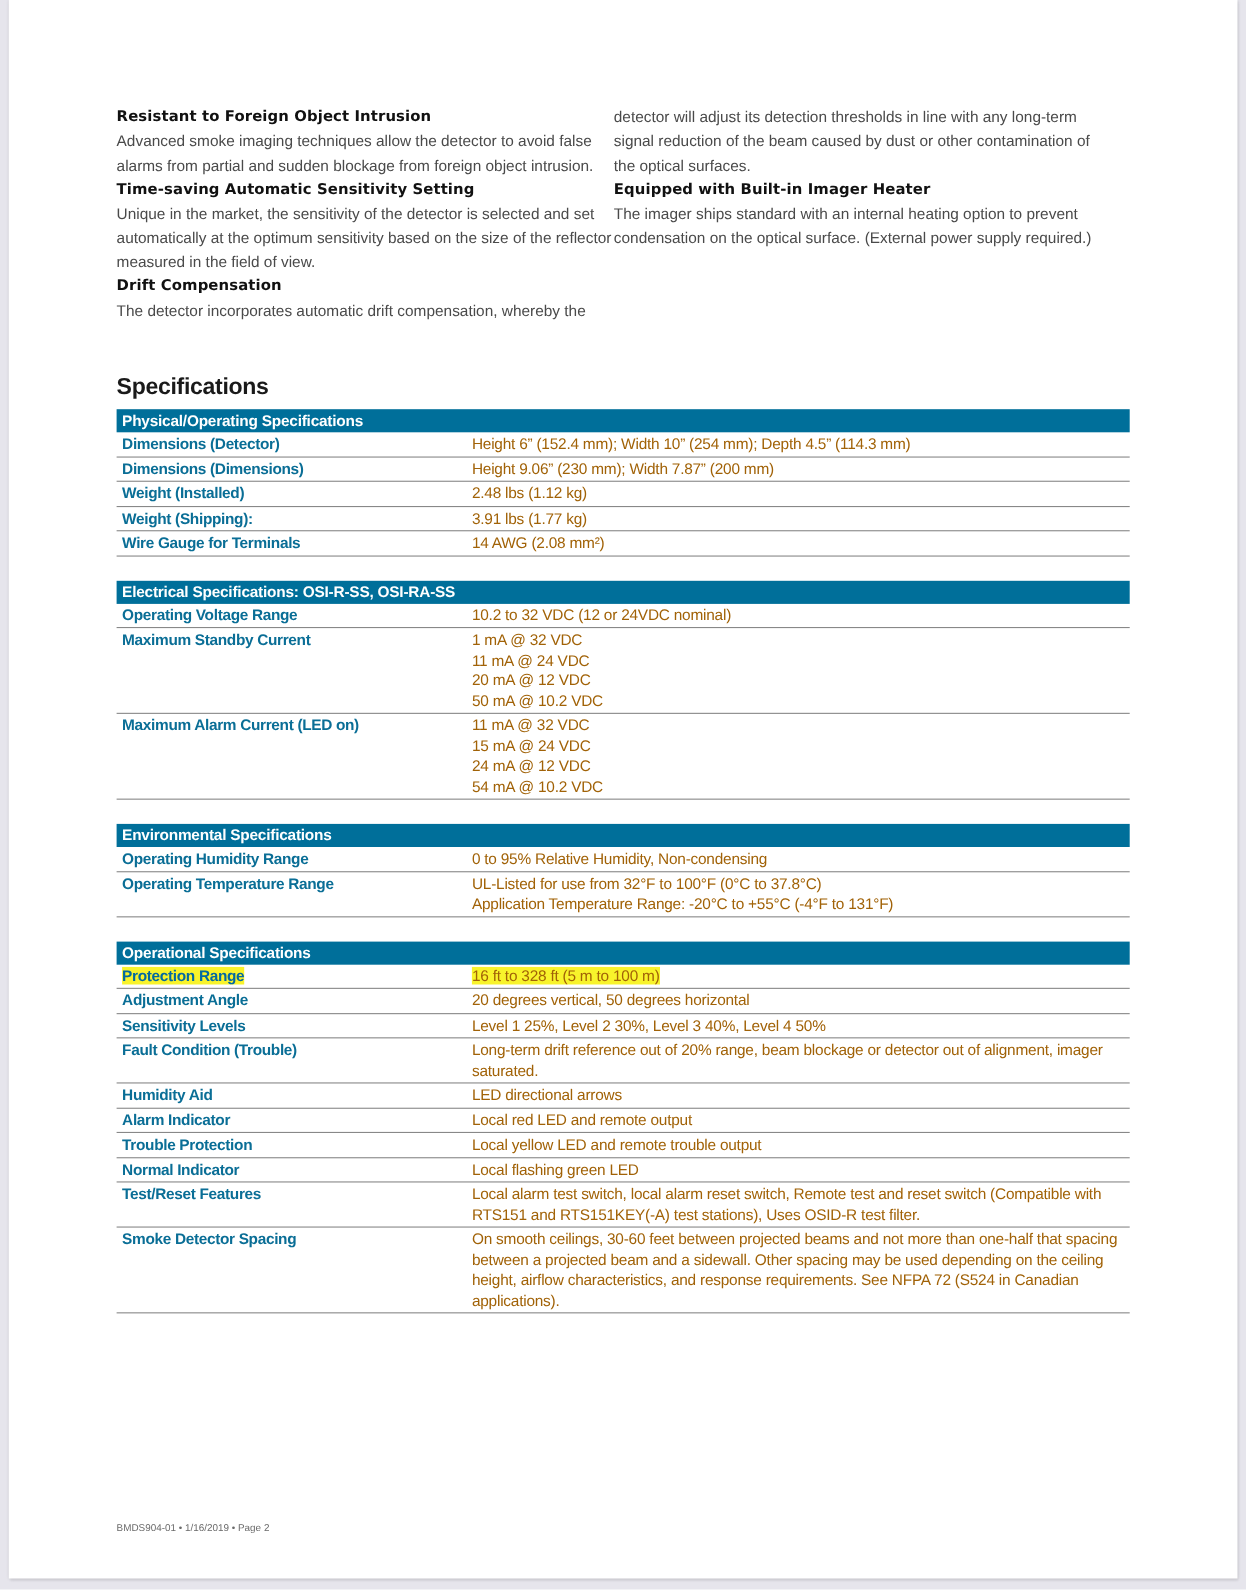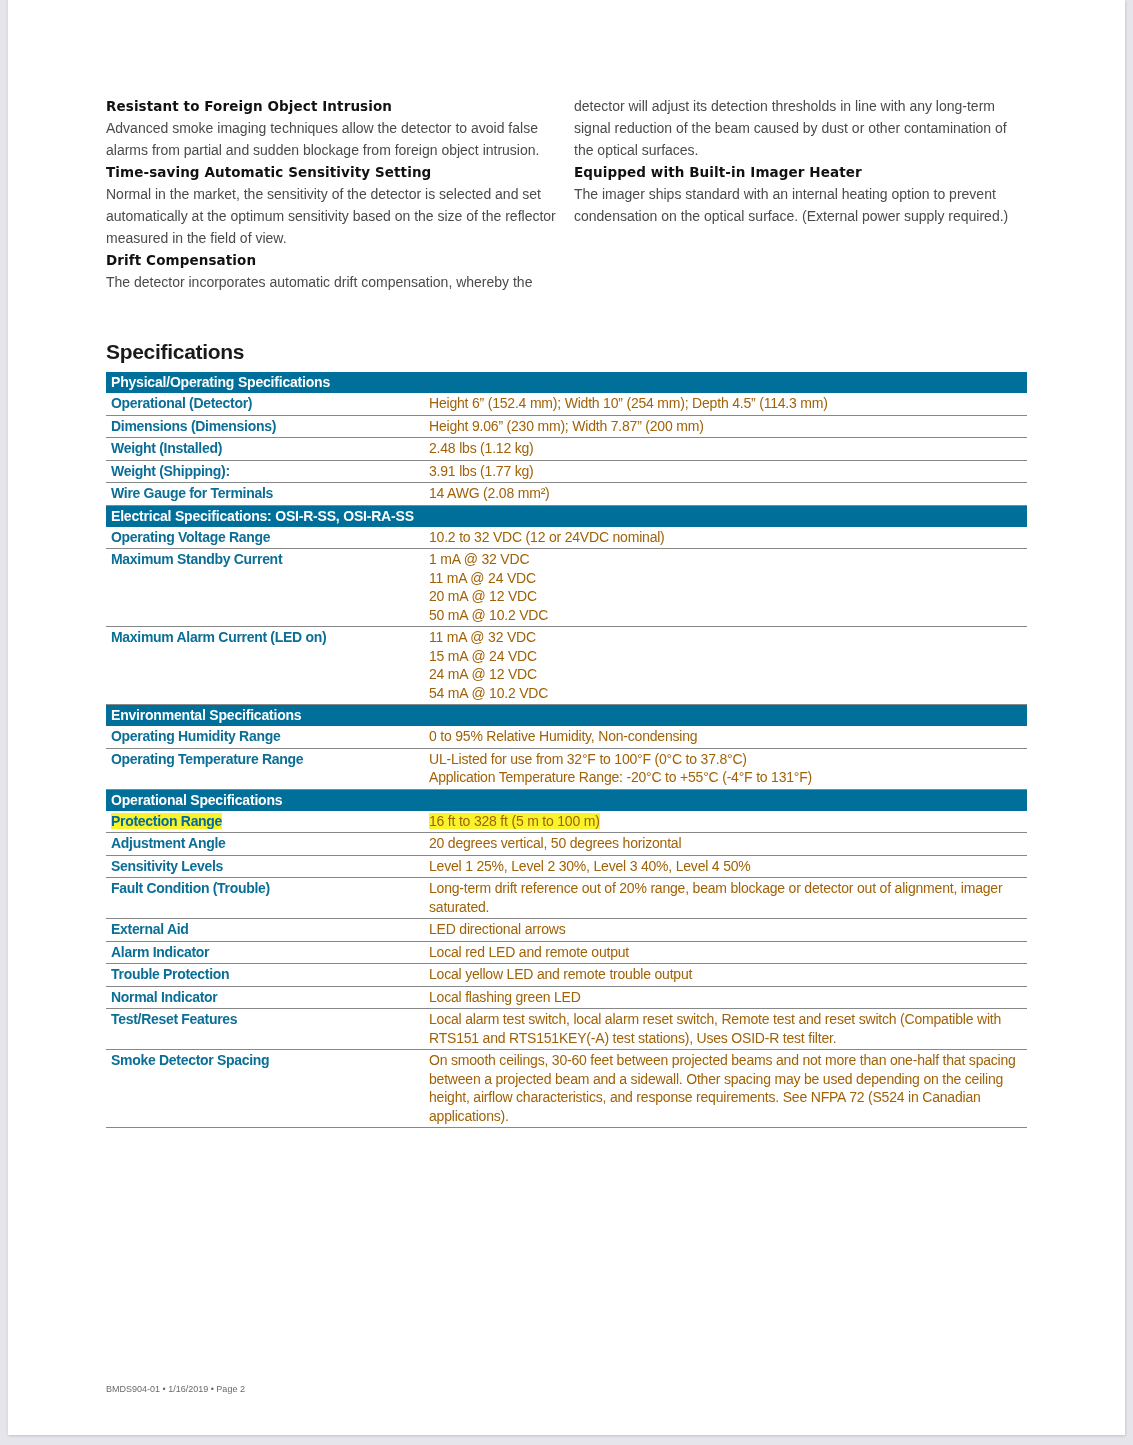--- a/index.html
+++ b/index.html
@@ -15,21 +15,20 @@
     left: 8px; top: 0;
     width: 1117px; height: 1435px;
     background: #ffffff;
     box-shadow: 0 0 3px rgba(0,0,0,0.12), 1px 2px 2px rgba(0,0,0,0.06);
   }
   .features {
     position: absolute;
     left: 98px; top: 95px;
     width: 940px;
     display: flex;
-    gap: 16px;
   }
   .col { width: 452px; }
   .col.right { margin-left: 0; }
   .feat-title {
     font-family: "DejaVu Sans", sans-serif;
     font-weight: bold;
     font-size: 13.5px;
     color: #111;
     line-height: 22px;
     letter-spacing: 0.1px;
@@ -45,21 +44,21 @@
     font-size: 21px;
     font-weight: bold;
     color: #1a1a1a;
     letter-spacing: -0.3px;
   }
   .spec-wrap {
     position: absolute;
     left: 98px; top: 372px;
     width: 921px;
   }
-  .section { }
+  .section { margin-bottom: 22px; }
   .sec-header {
     background: #006f9a;
     color: #ffffff;
     font-size: 14px;
     font-weight: bold;
     height: 21px;
     line-height: 21px;
     padding-left: 5px;
     letter-spacing: -0.2px;
   }
@@ -100,21 +99,21 @@
 <div class="page">
 
   <div class="features">
     <div class="col left">
       <div>
         <div class="feat-title">Resistant to Foreign Object Intrusion</div>
         <div class="feat-body">Advanced smoke imaging techniques allow the detector to avoid false alarms from partial and sudden blockage from foreign object intrusion.</div>
       </div>
       <div>
         <div class="feat-title">Time-saving Automatic Sensitivity Setting</div>
-        <div class="feat-body">Normal in the market, the sensitivity of the detector is selected and set automatically at the optimum sensitivity based on the size of the reflector measured in the field of view.</div>
+        <div class="feat-body">Unique in the market, the sensitivity of the detector is selected and set automatically at the optimum sensitivity based on the size of the reflector measured in the field of view.</div>
       </div>
       <div>
         <div class="feat-title">Drift Compensation</div>
         <div class="feat-body">The detector incorporates automatic drift compensation, whereby the</div>
       </div>
     </div>
     <div class="col right">
       <div>
         <div class="feat-body">detector will adjust its detection thresholds in line with any long-term signal reduction of the beam caused by dust or other contamination of the optical surfaces.</div>
       </div>
@@ -124,21 +123,21 @@
       </div>
     </div>
   </div>
 
   <div class="spec-heading">Specifications</div>
 
   <div class="spec-wrap" id="spec-wrap">
       <div class="section">
         <div class="sec-header">Physical/Operating Specifications</div>
         <div class="row">
-          <div class="row-label"><span>Operational (Detector)</span></div>
+          <div class="row-label"><span>Dimensions (Detector)</span></div>
           <div class="row-value">
             <span class="line"><span>Height 6” (152.4 mm); Width 10” (254 mm); Depth 4.5” (114.3 mm)</span></span>
           </div>
         </div>
         <div class="row">
           <div class="row-label"><span>Dimensions (Dimensions)</span></div>
           <div class="row-value">
             <span class="line"><span>Height 9.06” (230 mm); Width 7.87” (200 mm)</span></span>
           </div>
         </div>
@@ -224,21 +223,21 @@
             <span class="line"><span>Level 1 25%, Level 2 30%, Level 3 40%, Level 4 50%</span></span>
           </div>
         </div>
         <div class="row">
           <div class="row-label"><span>Fault Condition (Trouble)</span></div>
           <div class="row-value">
             <span class="line"><span>Long-term drift reference out of 20% range, beam blockage or detector out of alignment, imager saturated.</span></span>
           </div>
         </div>
         <div class="row">
-          <div class="row-label"><span>External Aid</span></div>
+          <div class="row-label"><span>Humidity Aid</span></div>
           <div class="row-value">
             <span class="line"><span>LED directional arrows</span></span>
           </div>
         </div>
         <div class="row">
           <div class="row-label"><span>Alarm Indicator</span></div>
           <div class="row-value">
             <span class="line"><span>Local red LED and remote output</span></span>
           </div>
         </div>

